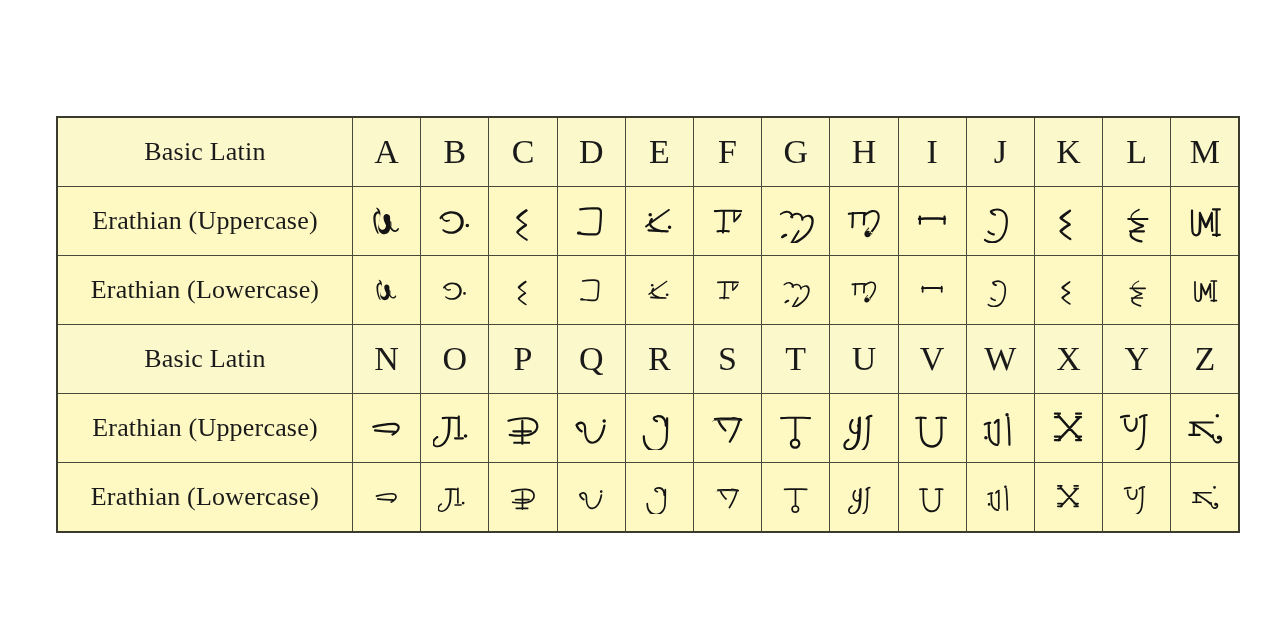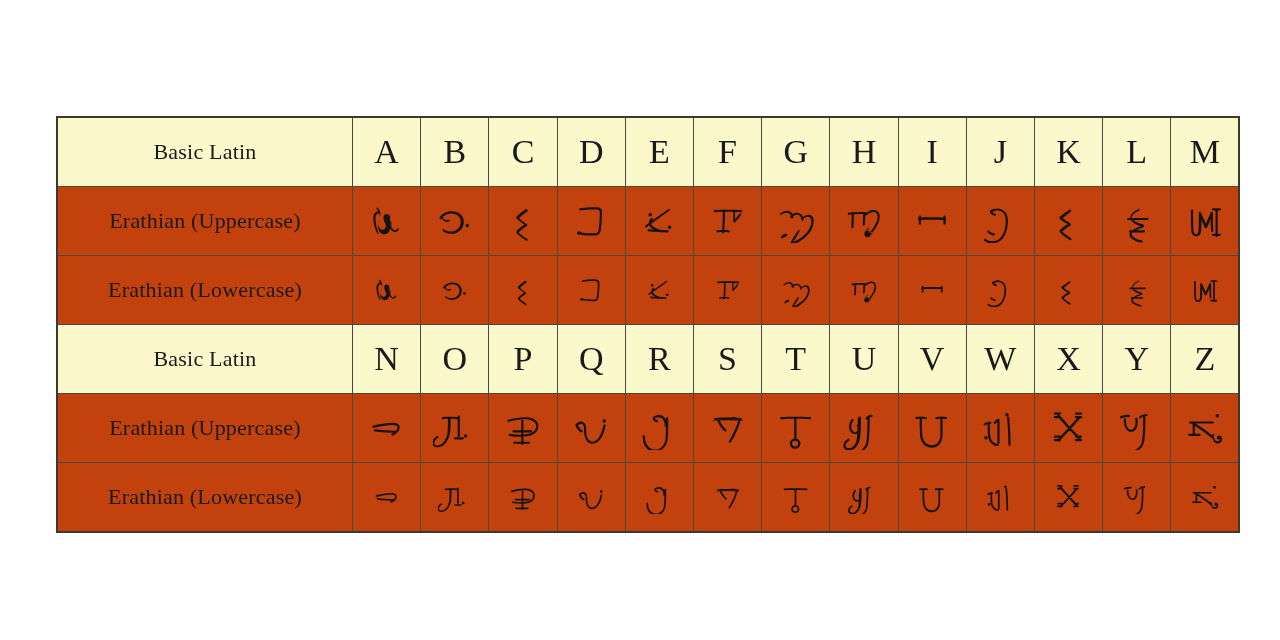--- a/index.html
+++ b/index.html
@@ -29,32 +29,32 @@
   }
   table.script-table td {
     border: 1px solid #4a4a3c;
     padding: 0;
     text-align: center;
     vertical-align: middle;
     height: 68px;
   }
   td.label-cell {
     width: 294px;
-    font-size: 22px;
+    font-size: 26px;
     color: #1a1a1a;
     letter-spacing: 0.2px;
   }
   td.glyph-cell {
     width: 67.2px;
   }
   tr.latin-row td {
     background: #fbf8cc;
   }
   tr.erath-row td {
-    background: #c2410c;
+    background: #fef9c3;
   }
   td.latin-letter {
     font-size: 34px;
     color: #1a1a1a;
     font-family: "Liberation Serif", serif;
   }
   .glyph-box {
     display: flex;
     align-items: center;
     justify-content: center;

